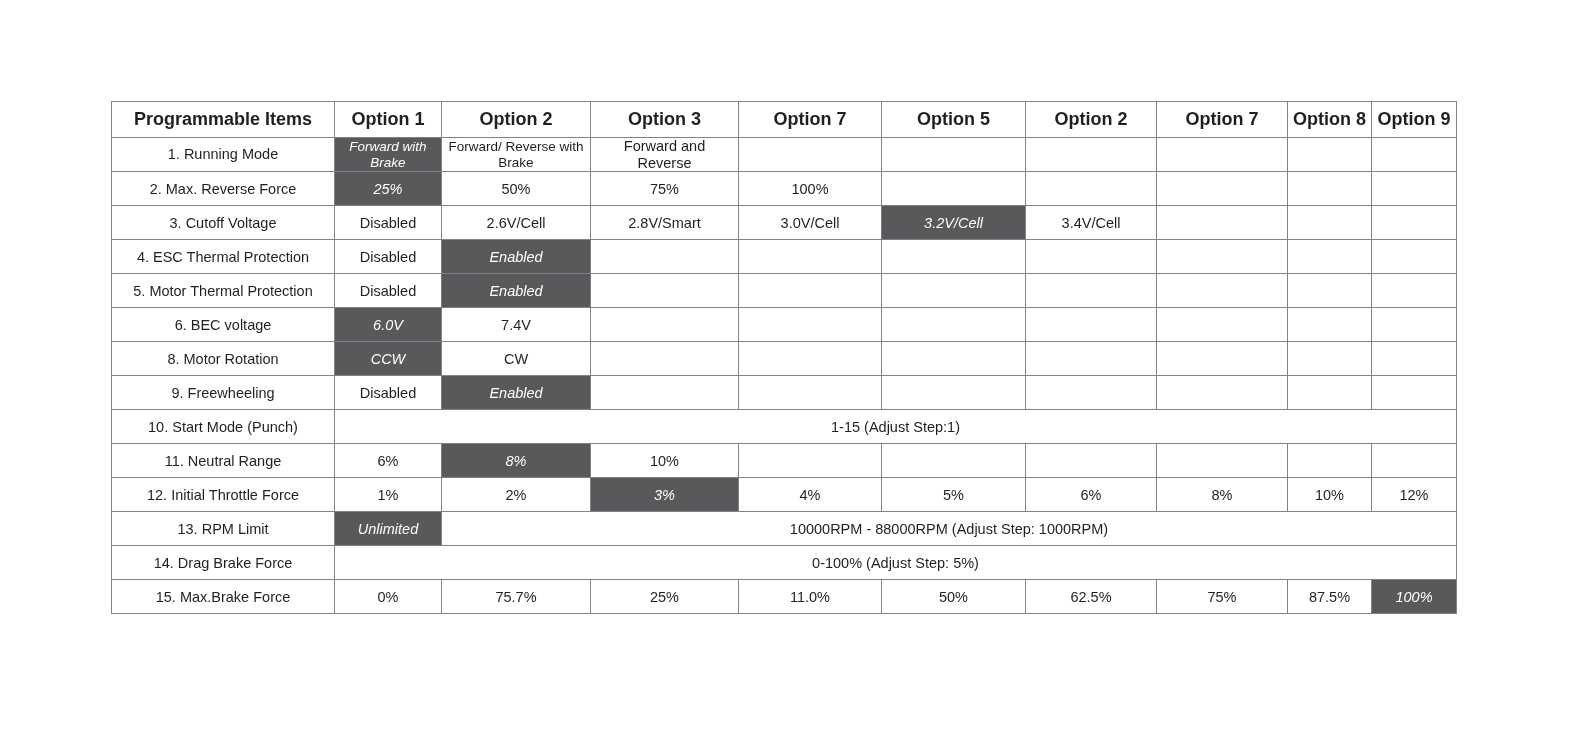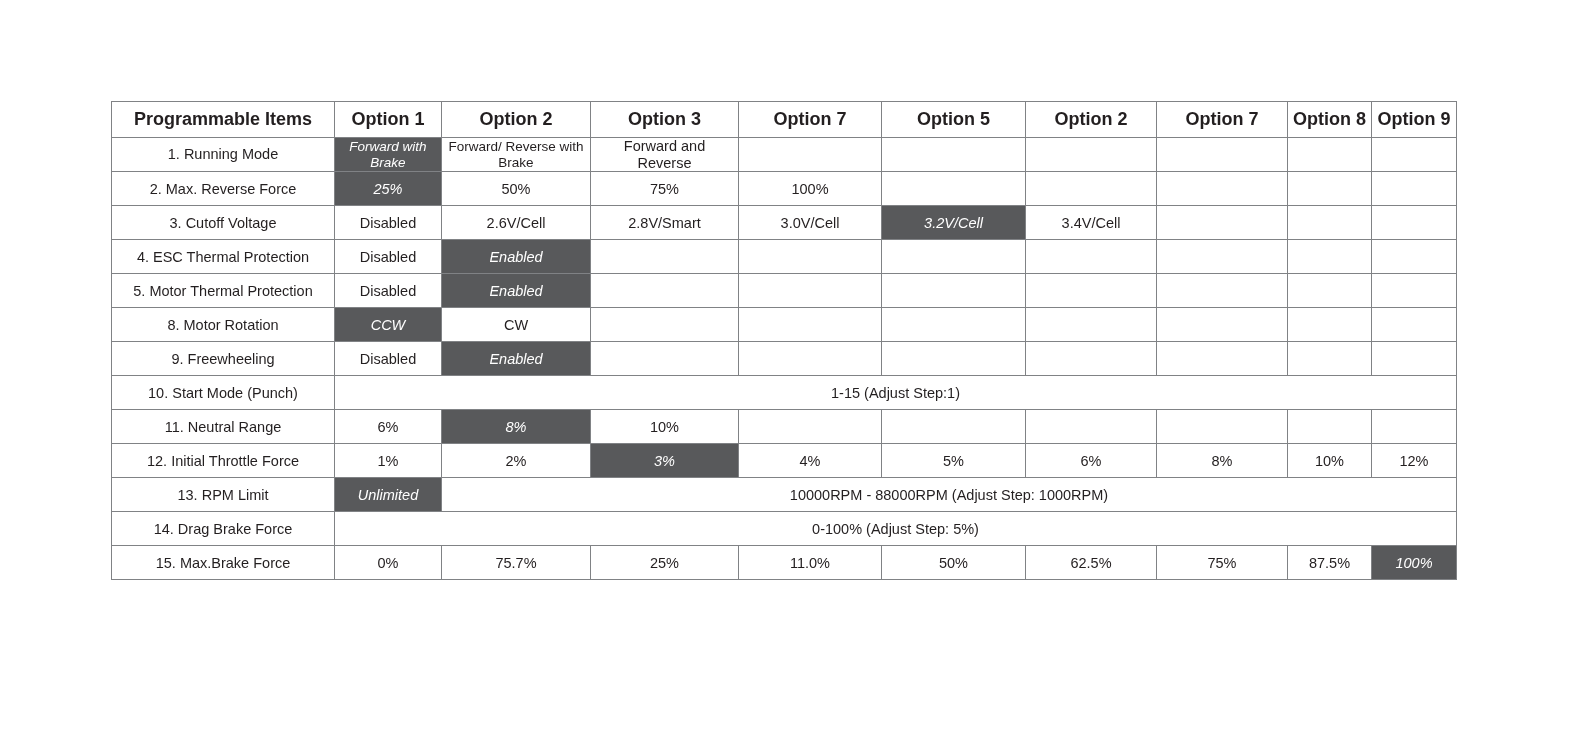--- a/index.html
+++ b/index.html
@@ -163,20 +163,32 @@
             <td class="sel">Enabled</td>
             <td></td>
             <td></td>
             <td></td>
             <td></td>
             <td></td>
             <td></td>
             <td></td>
           </tr>
           <tr>
+            <td class="item-cell">6. BEC voltage</td>
+            <td class="sel">6.0V</td>
+            <td>7.4V</td>
+            <td></td>
+            <td></td>
+            <td></td>
+            <td></td>
+            <td></td>
+            <td></td>
+            <td></td>
+          </tr>
+          <tr>
             <td class="item-cell">8. Motor Rotation</td>
             <td class="sel">CCW</td>
             <td>CW</td>
             <td></td>
             <td></td>
             <td></td>
             <td></td>
             <td></td>
             <td></td>
             <td></td>

